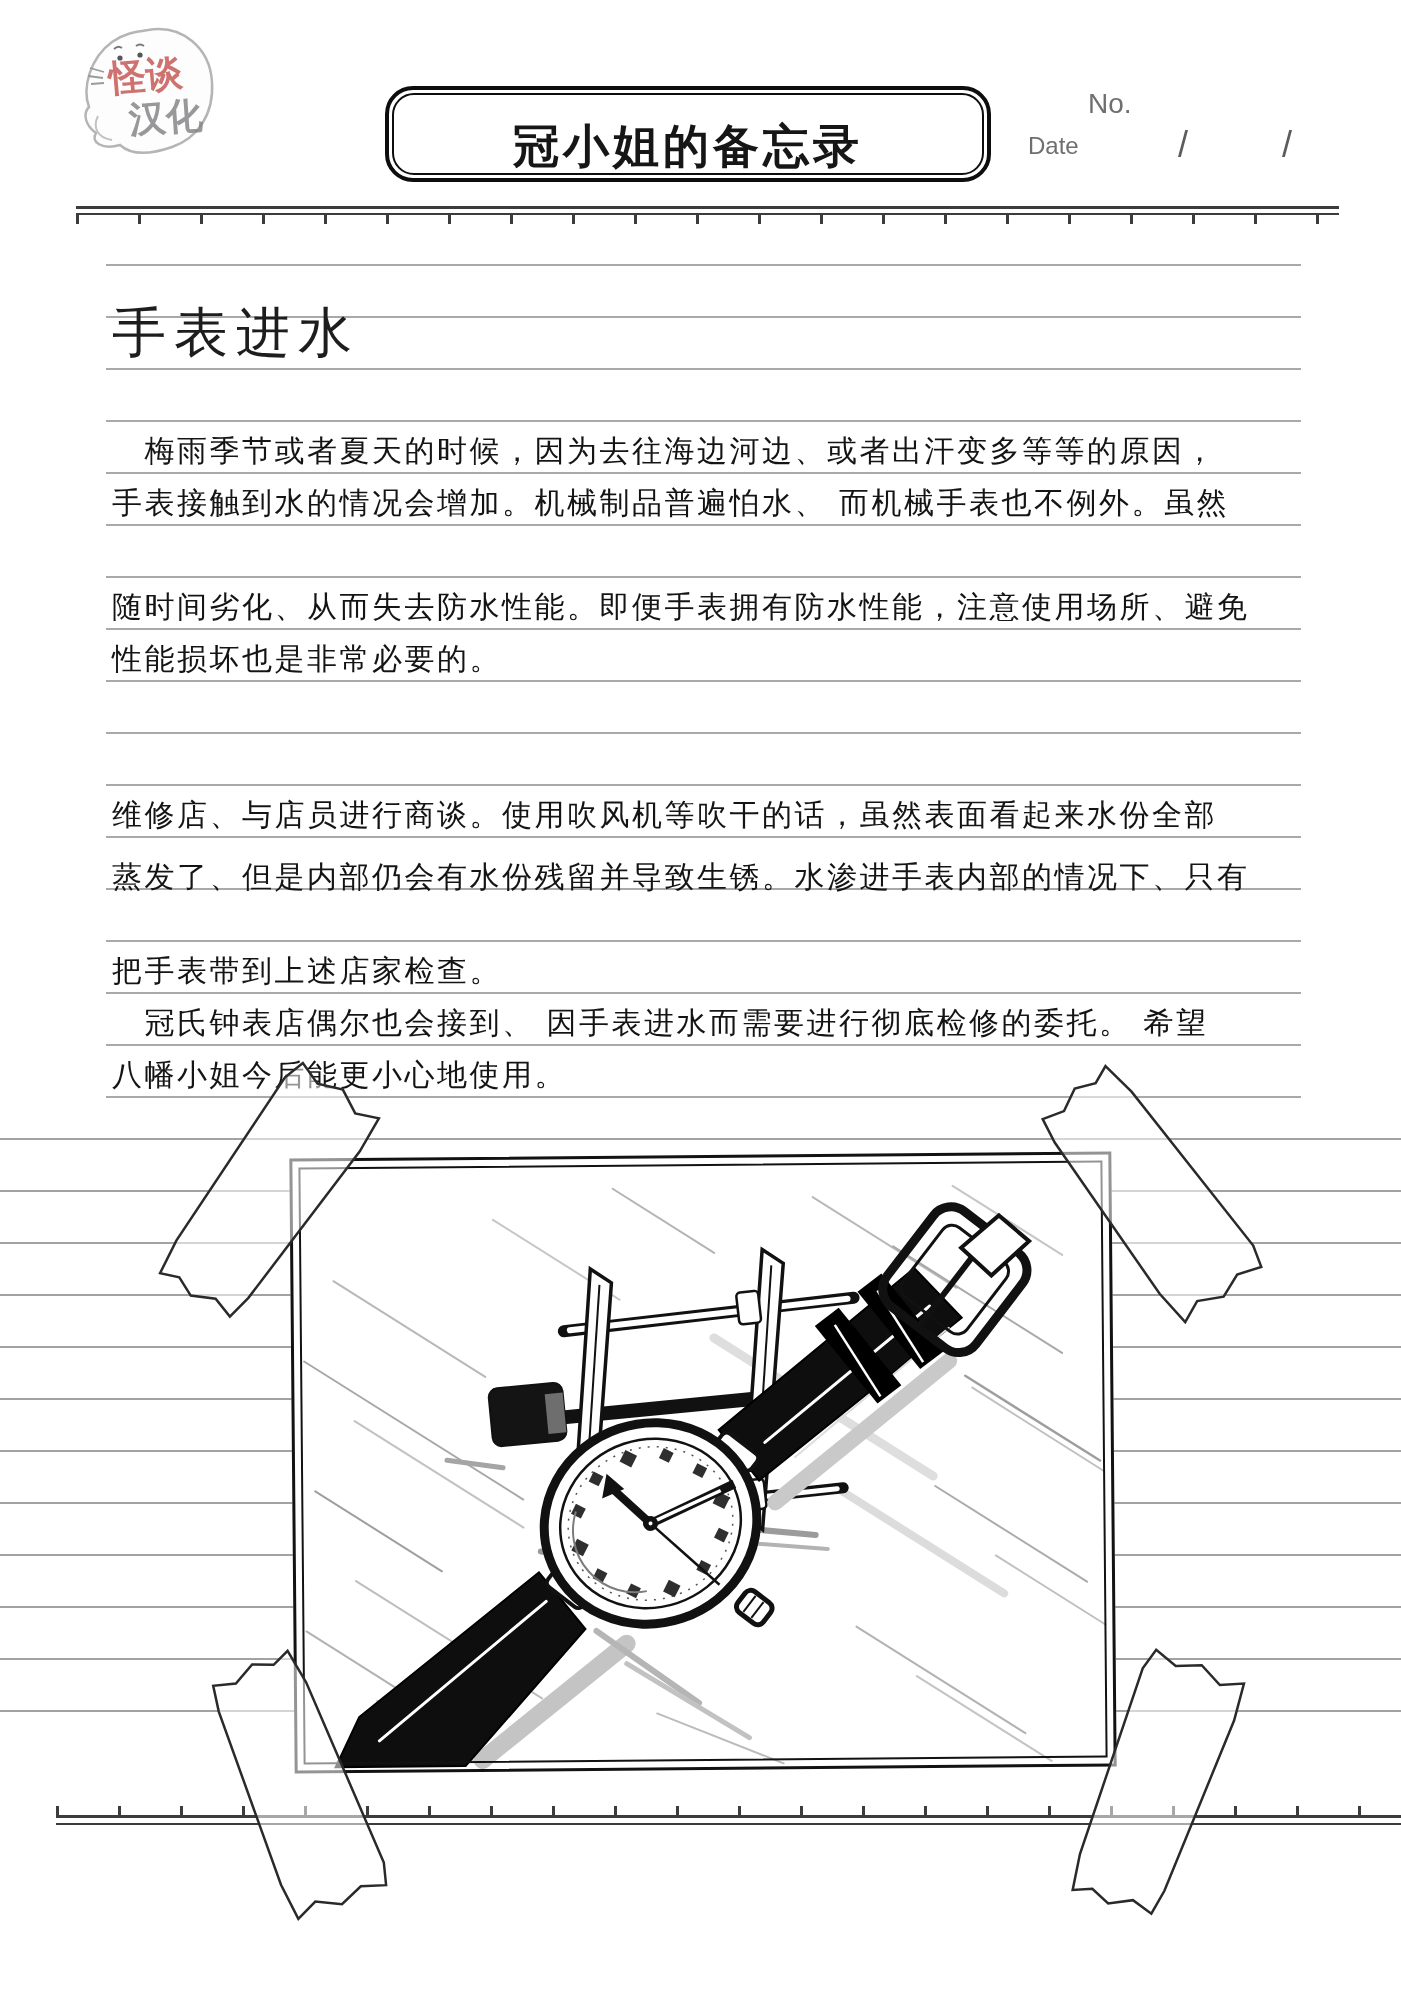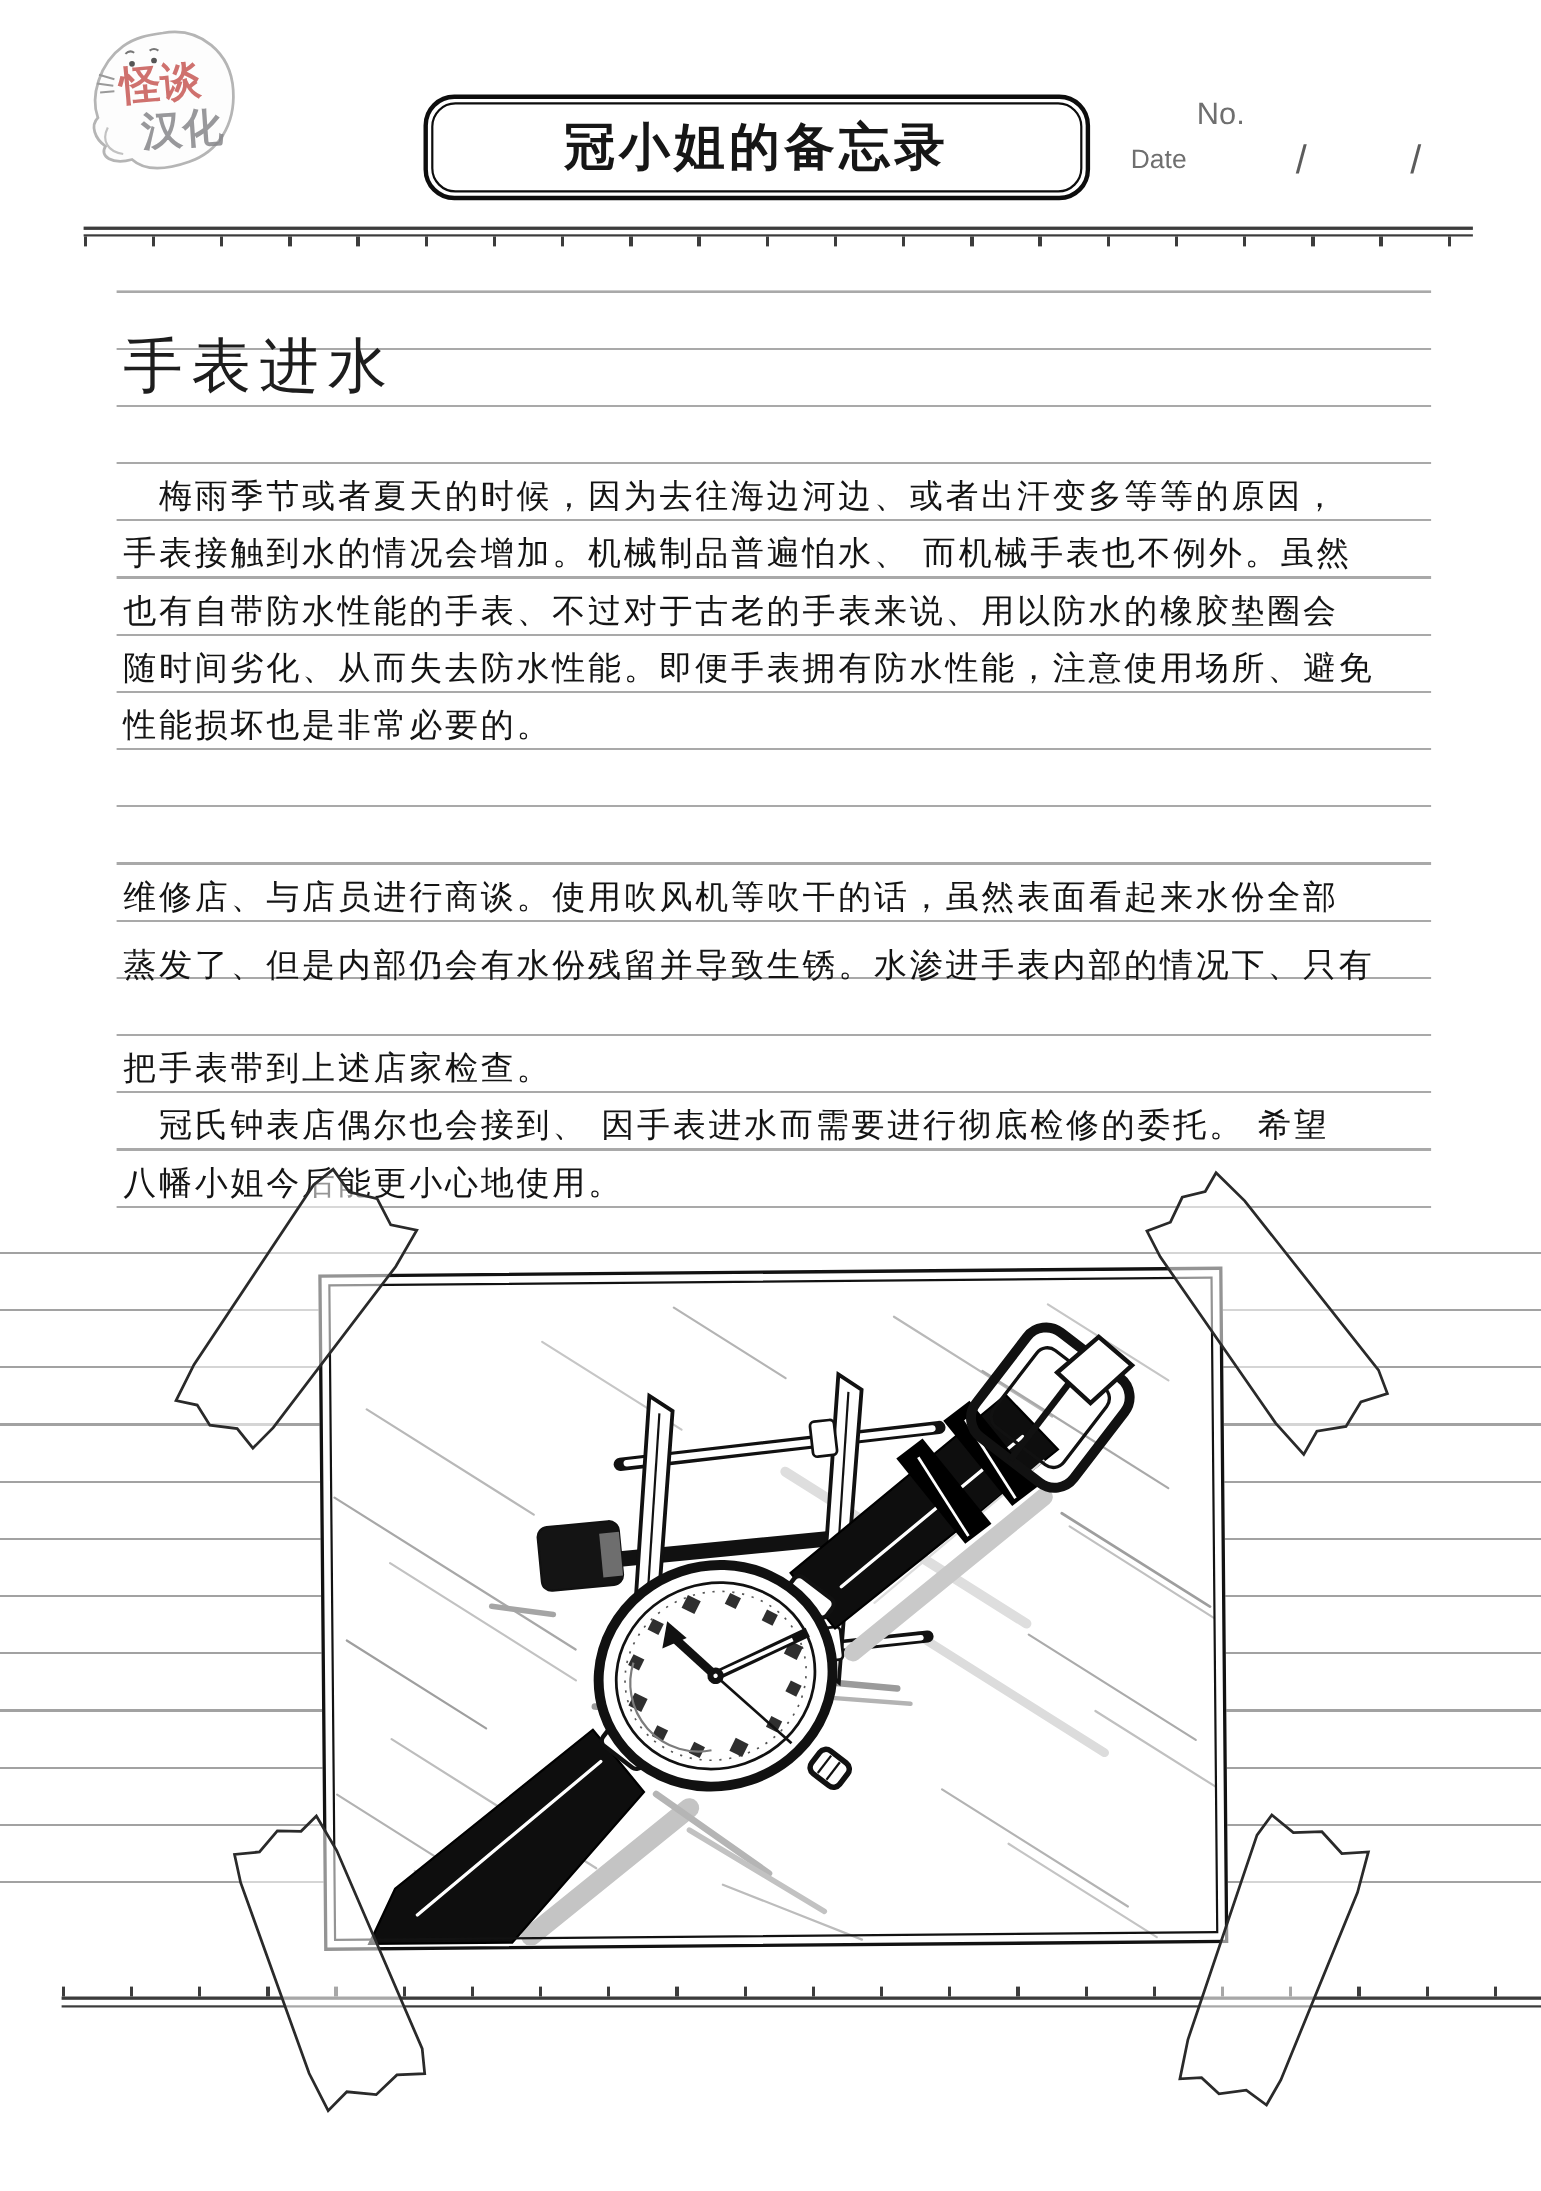--- a/index.html
+++ b/index.html
@@ -1,21 +1,21 @@
 <!DOCTYPE html>
 <html><head>
 <meta charset="utf-8">
 <style>
   html,body{margin:0;padding:0;background:#e8e8e8;}
   .page{position:relative;width:1401px;height:1992px;background:#ffffff;overflow:hidden;
         font-family:"DejaVu Sans",sans-serif;color:#161616;}
   
   .logo{position:absolute;left:78px;top:18px;width:150px;height:150px;}
   .titlebox{position:absolute;left:385px;top:86px;width:598px;height:88px;
-            border:4px solid #0d0d0d;border-radius:28px;display:flex;align-items:center;justify-content:center;}
+            border:4px solid #0d0d0d;border-radius:28px;display:flex;align-items:flex-end;justify-content:center;}
   .titlebox::before{content:"";position:absolute;inset:3px;border:2px solid #0d0d0d;border-radius:22px;}
   .titlebox span{font-size:46px;font-weight:bold;letter-spacing:4px;}
   .nolabel,.datelabel{position:absolute;font-family:"Liberation Sans",sans-serif;
             color:#6f6f6f;font-weight:400;}
   .nolabel{left:1072px;top:88px;font-size:28px;margin-left:16px;}
   .datelabel{left:1028px;top:132px;font-size:24px;}
   .slash{position:absolute;top:124px;font-size:36px;color:#5c5c5c;font-family:"Liberation Sans",sans-serif;}
   .slash.s1{left:1178px;} .slash.s2{left:1282px;}
   
   .rule-top{position:absolute;left:76px;right:62px;top:206px;}
@@ -84,21 +84,20 @@
   <div class="zoneB"></div>
   <div class="rule-bottom">
     <div class="ticks"></div>
       <div class="bar1"></div>
       <div class="bar2"></div>
   </div>
 
   <div class="heading">手表进水</div>
   <div class="tl p1a">　梅雨季节或者夏天的时候，因为去往海边河边、或者出汗变多等等的原因，</div>
   <div class="tl p1b">手表接触到水的情况会增加。机械制品普遍怕水、 而机械手表也不例外。虽然</div>
-  <div class="tl p1c">也有自带防水性能的手表、不过对于古老的手表来说、用以防水的橡胶垫圈会</div>
   <div class="tl p1d">随时间劣化、从而失去防水性能。即便手表拥有防水性能，注意使用场所、避免</div>
   <div class="tl p1e">性能损坏也是非常必要的。</div>
   <div class="tl p2b">维修店、与店员进行商谈。使用吹风机等吹干的话，虽然表面看起来水份全部</div>
   <div class="tl p2c">蒸发了、但是内部仍会有水份残留并导致生锈。水渗进手表内部的情况下、只有</div>
   <div class="tl p2e">把手表带到上述店家检查。</div>
   <div class="tl p3a">　冠氏钟表店偶尔也会接到、 因手表进水而需要进行彻底检修的委托。 希望</div>
   <div class="tl p3b">八幡小姐今后能更小心地使用。</div>
 
   <div class="photo">
     <svg viewBox="0 0 816 609">

